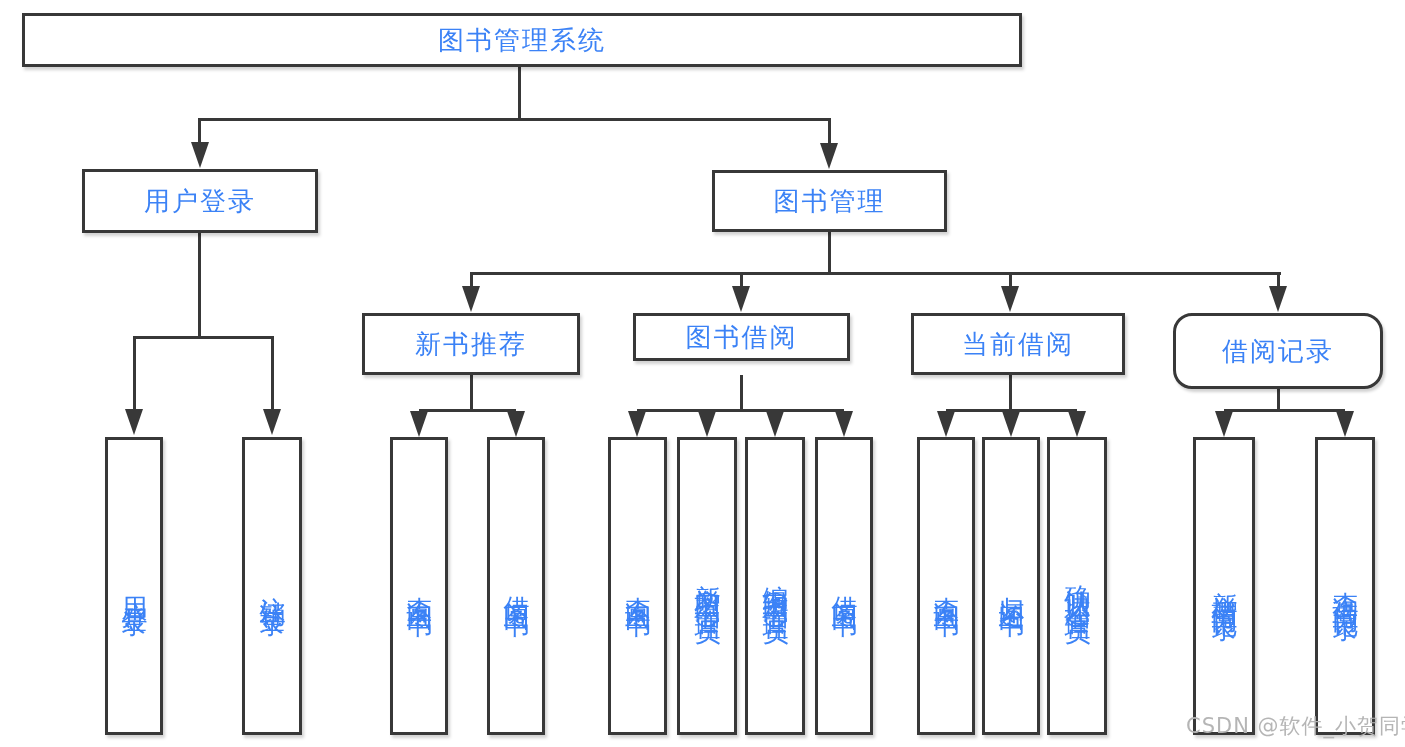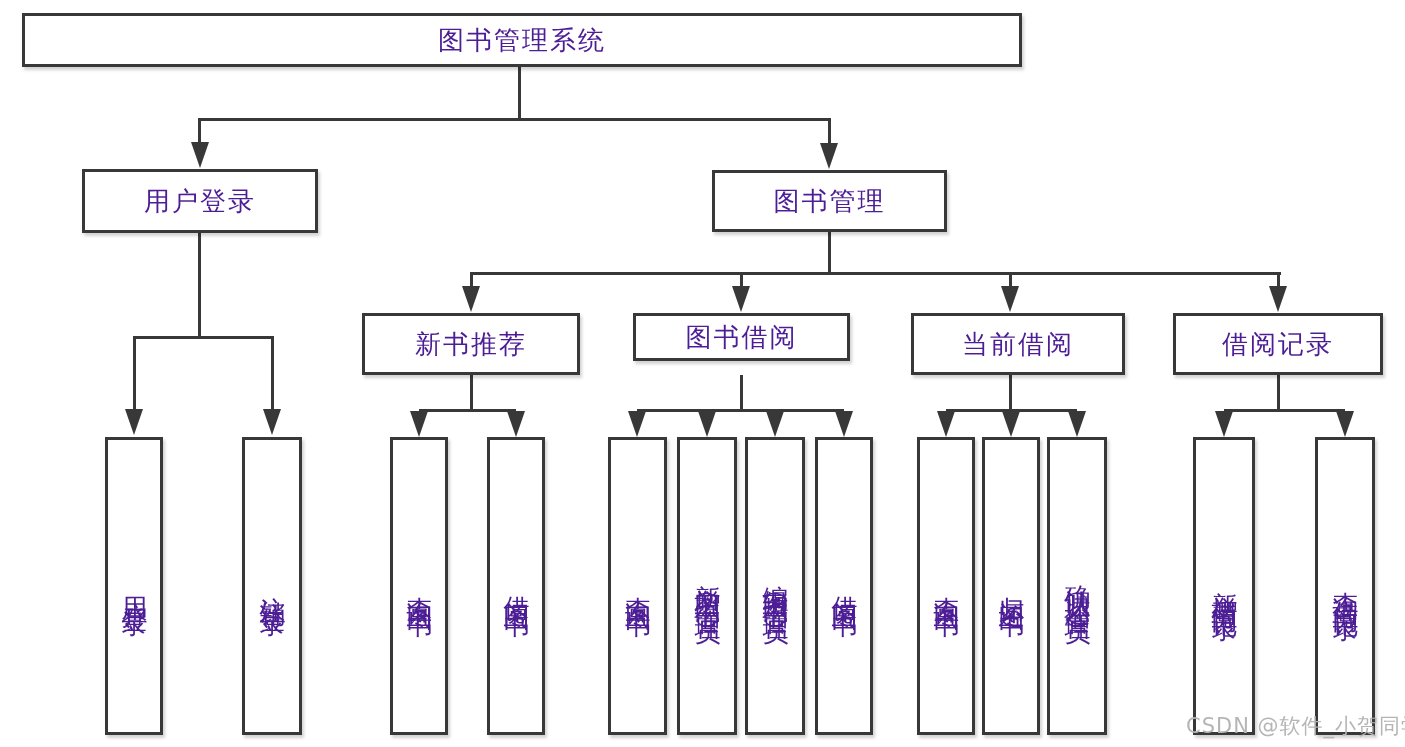--- a/index.html
+++ b/index.html
@@ -14,21 +14,21 @@
     position:absolute;
     box-sizing:border-box;
     background:#ffffff;
     border:3px solid #383838;
     box-shadow:2px 3px 3px rgba(0,0,0,0.18);
     display:flex; align-items:center; justify-content:center;
     z-index:2;
   }
   .lbl {
     font-size:26px;
-    color:#4c1d95;
+    color:#3b82f6;
     letter-spacing:2px;
     white-space:nowrap;
   }
   .leaf .lbl {
     writing-mode:vertical-rl;
     text-orientation:mixed;
     letter-spacing:5px;
     line-height:1.15;
     white-space:normal;
   }
@@ -72,21 +72,21 @@
   </div>
 
   <div class="box" style="left:633px; top:313px; width:217px; height:48px;">
     <span class="lbl">图书借阅</span>
   </div>
 
   <div class="box" style="left:911px; top:313px; width:214px; height:62px;">
     <span class="lbl">当前借阅</span>
   </div>
 
-  <div class="box" style="left:1173px; top:313px; width:210px; height:62px;">
+  <div class="box" style="left:1173px; top:313px; width:210px; height:76px;border-radius:19px;">
     <span class="lbl">借阅记录</span>
   </div>
 
   <div class="box leaf" style="left:105px; top:437px; width:58px; height:298px;">
     <span class="lbl">用户登录</span>
   </div>
   <div class="box leaf" style="left:242px; top:437px; width:60px; height:298px;">
     <span class="lbl">注销登录</span>
   </div>
 

